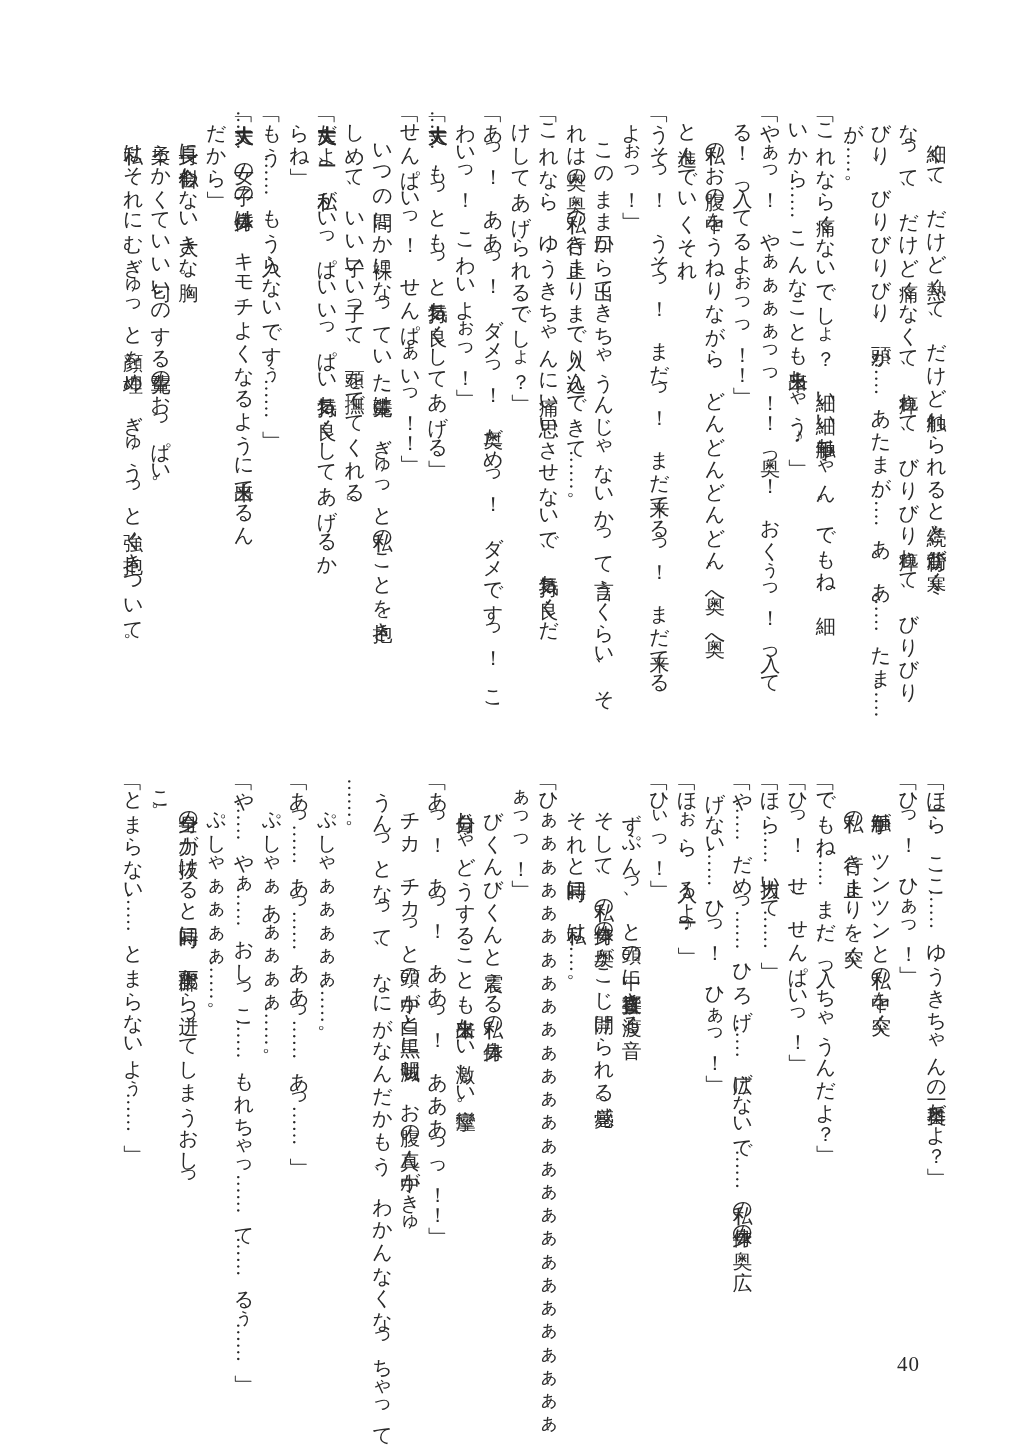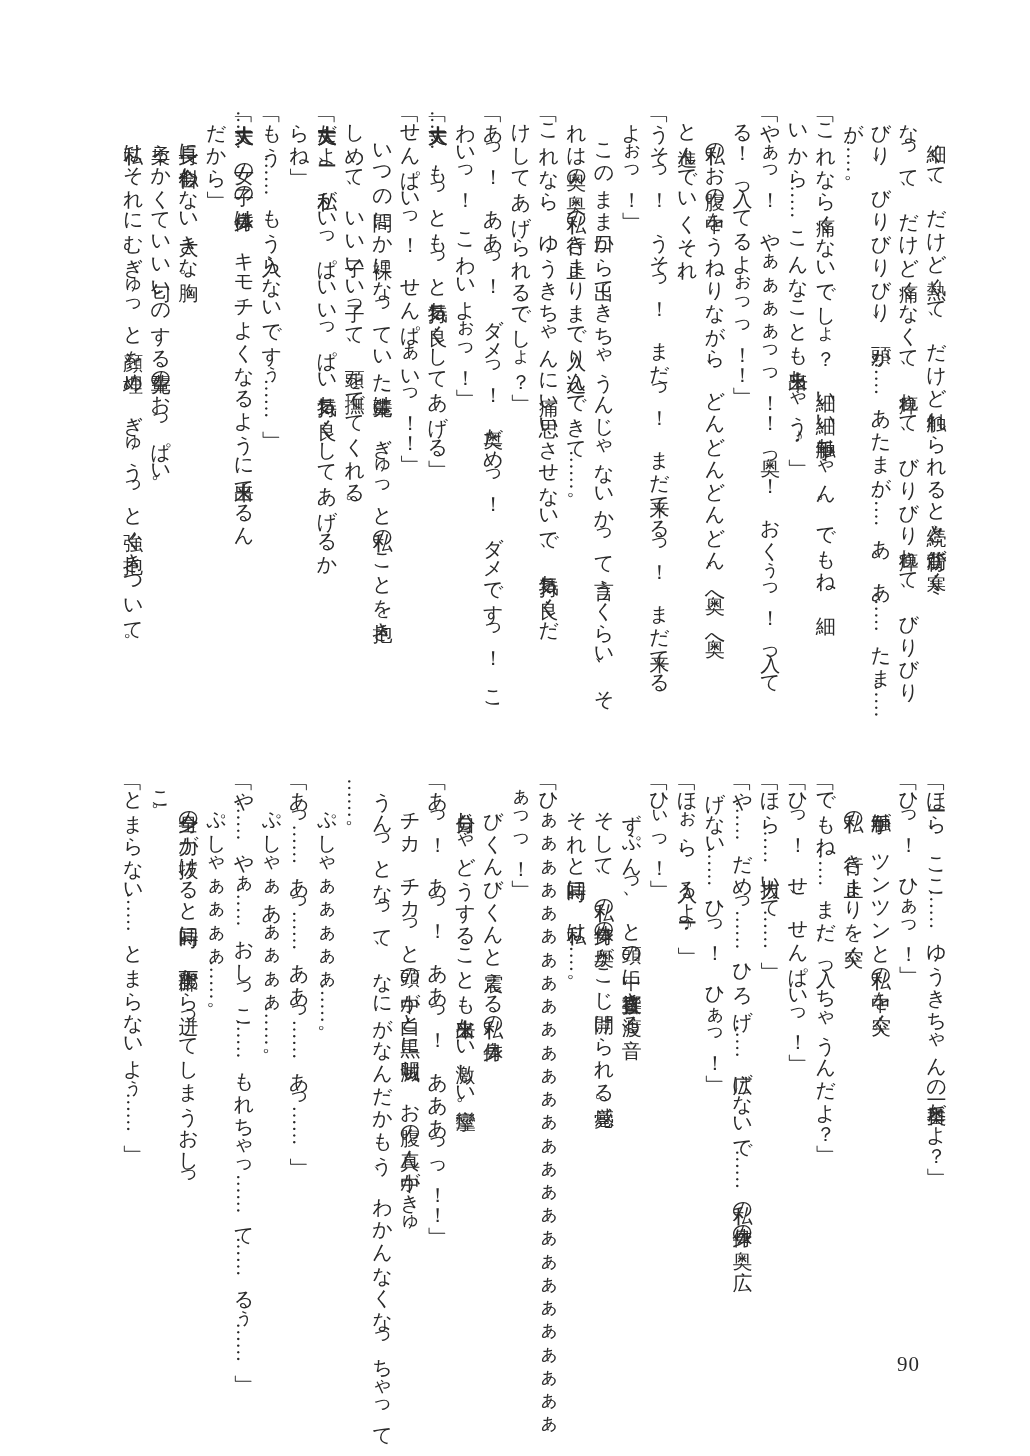--- a/index.html
+++ b/index.html
@@ -108,15 +108,15 @@
     <p class="vline">　ぷしゃぁぁぁぁぁ……。</p>
     <p class="vline">「あっ……あっ……ああっ……あっ……」</p>
     <p class="vline">　ぷしゃぁあぁぁぁぁ……。</p>
     <p class="vline">「や……やぁ……おしっこ……もれちゃっ……て……るぅ……」</p>
     <p class="vline">　ぷしゃぁぁぁぁ……。</p>
     <p class="vline">　全身の力が抜けると同時に、下腹部から迸ってしまうおしっ</p>
     <p class="vline">こ。</p>
     <p class="vline">「とまらない……とまらないよぅ……」</p>
   </div>
 
-  <div class="page-number">90</div>
+  <div class="page-number">40</div>
 
 </div>
 
 </body></html>

